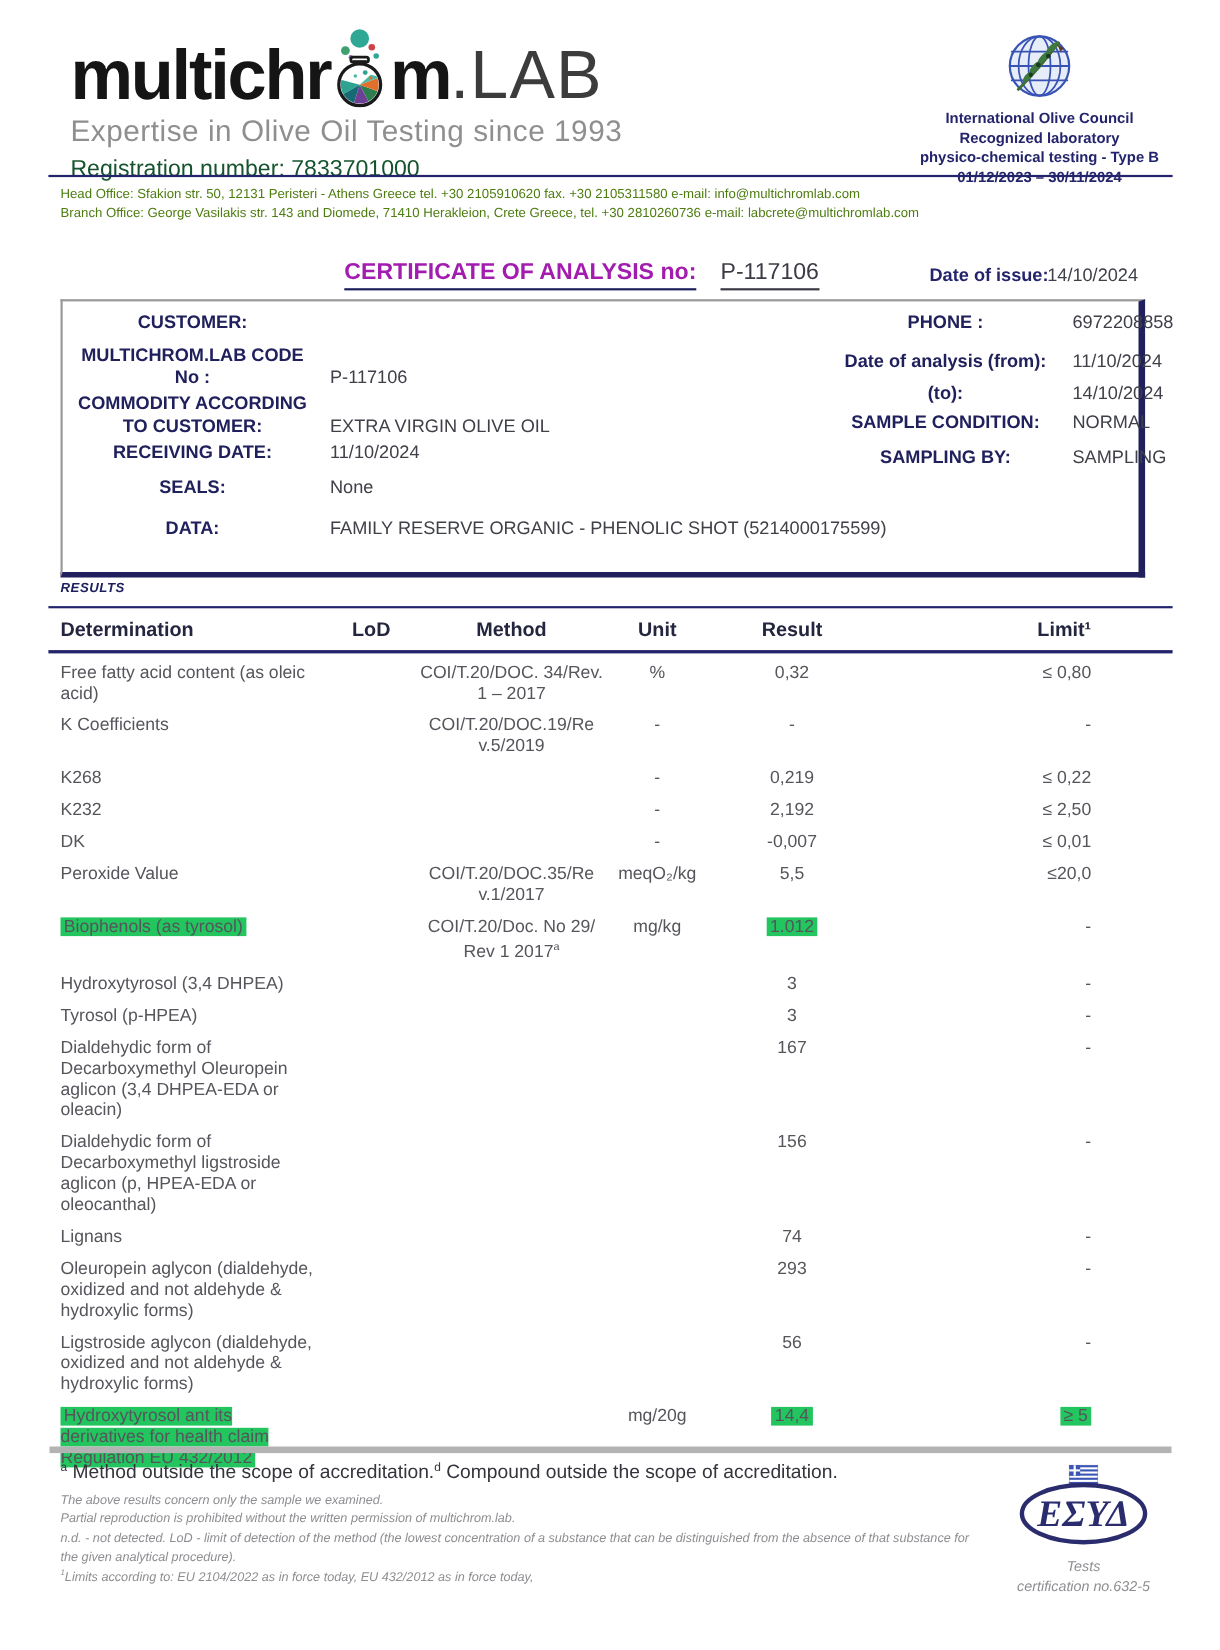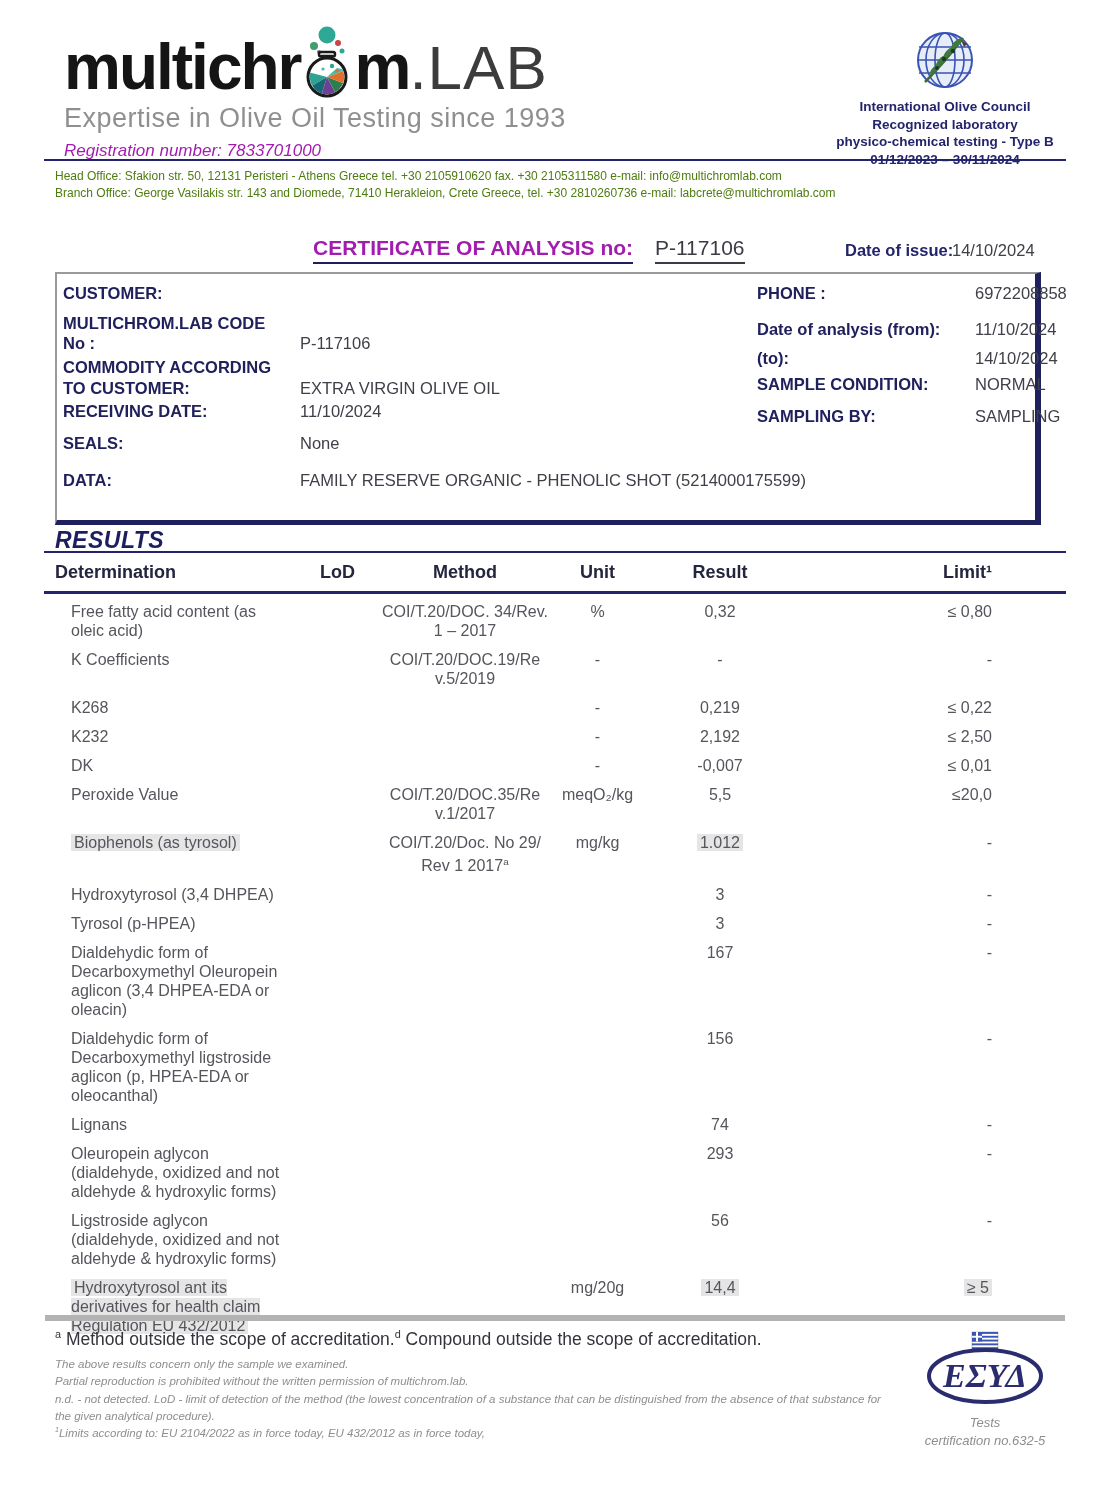--- a/index.html
+++ b/index.html
@@ -7,72 +7,72 @@
     position:relative;width:1109px;height:1500px;background:#fff;overflow:hidden;
     font-family:"Liberation Sans","DejaVu Sans",sans-serif;color:#23246b;
   }
   
   .logo-area{position:absolute;left:64px;top:26px;}
   .brand-line{display:flex;align-items:flex-end;line-height:1;}
   .brand-bold{font-size:64px;font-weight:800;letter-spacing:-2px;color:#151515;}
   .brand-flask{margin:0 1px -2px 1px;}
   .brand-lab{font-size:62px;font-weight:400;letter-spacing:1px;color:#3c3c3c;}
   .tagline{font-size:27px;color:#8f8f8f;margin-top:4px;letter-spacing:0.5px;}
-  .registration{font-size:17px;color:#a21caf;margin-top:7px;font-style:italic;}
+  .registration{font-size:21px;color:#14532d;margin-top:7px;}
   .ioc{position:absolute;left:800px;top:30px;width:290px;text-align:center;}
   .ioc-lines{font-size:13.5px;font-weight:bold;color:#23246b;line-height:1.3;margin-top:4px;}
   .rule-navy{position:absolute;left:44px;right:43px;border-top:2.5px solid #23246b;}
   .offices{position:absolute;left:55px;top:168px;width:1000px;font-size:12px;color:#4d7c0f;line-height:1.45;}
   
   .cert-row{position:absolute;left:0;top:236px;width:1109px;font-size:21px;}
   .cert-title{position:absolute;left:313px;font-weight:800;color:#a21caf;border-bottom:2.5px solid #1d1e5e;padding-bottom:2px;}
   .cert-no{position:absolute;left:655px;color:#3a3b45;border-bottom:2px solid #3a3b45;padding-bottom:2px;}
   .cert-date-label{position:absolute;left:845px;font-size:16.5px;font-weight:bold;top:5px;}
   .cert-date-value{position:absolute;left:952px;font-size:16.5px;color:#3f4048;top:5px;}
   
   .info-box{
     position:absolute;left:55px;top:272px;width:978px;height:246px;
     border-top:2px solid #9a9a9a;border-left:2px solid #9a9a9a;
     border-right:6px solid #20215c;border-bottom:5px solid #20215c;background:#fff;
   }
   .info-col{position:absolute;top:0;}
   .info-left{left:6px;width:960px;}
   .info-right{left:700px;width:275px;}
   .info-row{display:flex;align-items:flex-end;font-size:16.5px;line-height:1.25;}
-  .info-row .label{font-weight:bold;color:#20215c;text-align:left;flex:0 0 auto;}
+  .info-row .label{font-weight:bold;color:#20215c;text-align:center;flex:0 0 auto;}
   .info-left .label{width:224px;}
   .info-right .label{width:205px;}
   .info-row .value{color:#3f4048;padding-left:13px;white-space:nowrap;}
   .info-left .info-row:nth-child(1){margin-top:9px;}
   .info-left .info-row:nth-child(2){margin-top:9px;}
   .info-left .info-row:nth-child(3){margin-top:3px;}
   .info-left .info-row:nth-child(4){margin-top:3px;}
   .info-left .info-row:nth-child(5){margin-top:11px;}
   .info-left .info-row:nth-child(6){margin-top:17px;}
   .info-right .info-row:nth-child(1){margin-top:9px;}
   .info-right .info-row:nth-child(2){margin-top:15px;}
   .info-right .info-row:nth-child(3){margin-top:9px;}
   .info-right .info-row:nth-child(4){margin-top:5px;}
   .info-right .info-row:nth-child(5){margin-top:11px;}
   
-  .results-heading{position:absolute;left:55px;top:527px;font-size:23px;font-weight:bold;font-style:italic;color:#1d1e5e;letter-spacing:0.5px;}
+  .results-heading{position:absolute;left:55px;top:527px;font-size:12px;font-weight:bold;font-style:italic;color:#1d1e5e;letter-spacing:0.5px;}
   .thead-grid,.row-grid{
     display:grid;grid-template-columns:240px 85px 170px 95px 150px 1fr;
     column-gap:0;
   }
   .results-header{position:absolute;left:55px;top:562px;width:985px;font-size:18px;font-weight:bold;color:#24253f;}
   .results-header .c{text-align:center;}
   .results-header .c-det{text-align:left;}
   .results-header .c-lim{text-align:right;padding-right:48px;}
   .results-body{position:absolute;left:55px;top:602px;width:985px;font-size:16px;color:#55555c;}
   .row-grid{margin-bottom:10px;line-height:19px;}
   .cell{text-align:center;}
-  .cell-det{text-align:left;padding-right:6px;margin-left:16px;}
+  .cell-det{text-align:left;padding-right:6px;}
   .cell-lim{text-align:right;padding-right:48px;}
-  .hl{background:#e5e5e5;padding:0 3px;}
+  .hl{background:#22c55e;padding:0 3px;}
   sup{font-size:0.62em;}
   
   .gray-bar{position:absolute;left:45px;right:44px;top:1315px;height:6px;background:#b3b3b3;}
   .accreditation{position:absolute;left:55px;top:1328px;font-size:17.5px;color:#33343c;}
   .fine-print{position:absolute;left:55px;top:1356px;width:830px;font-size:11.5px;font-style:italic;color:#8e8e92;line-height:1.5;}
   .esyd{position:absolute;left:905px;top:1330px;width:160px;text-align:center;}
   .esyd-caption{font-size:13px;font-style:italic;color:#8e8e92;line-height:1.35;margin-top:2px;}
 </style>
 </head>
 <body>

